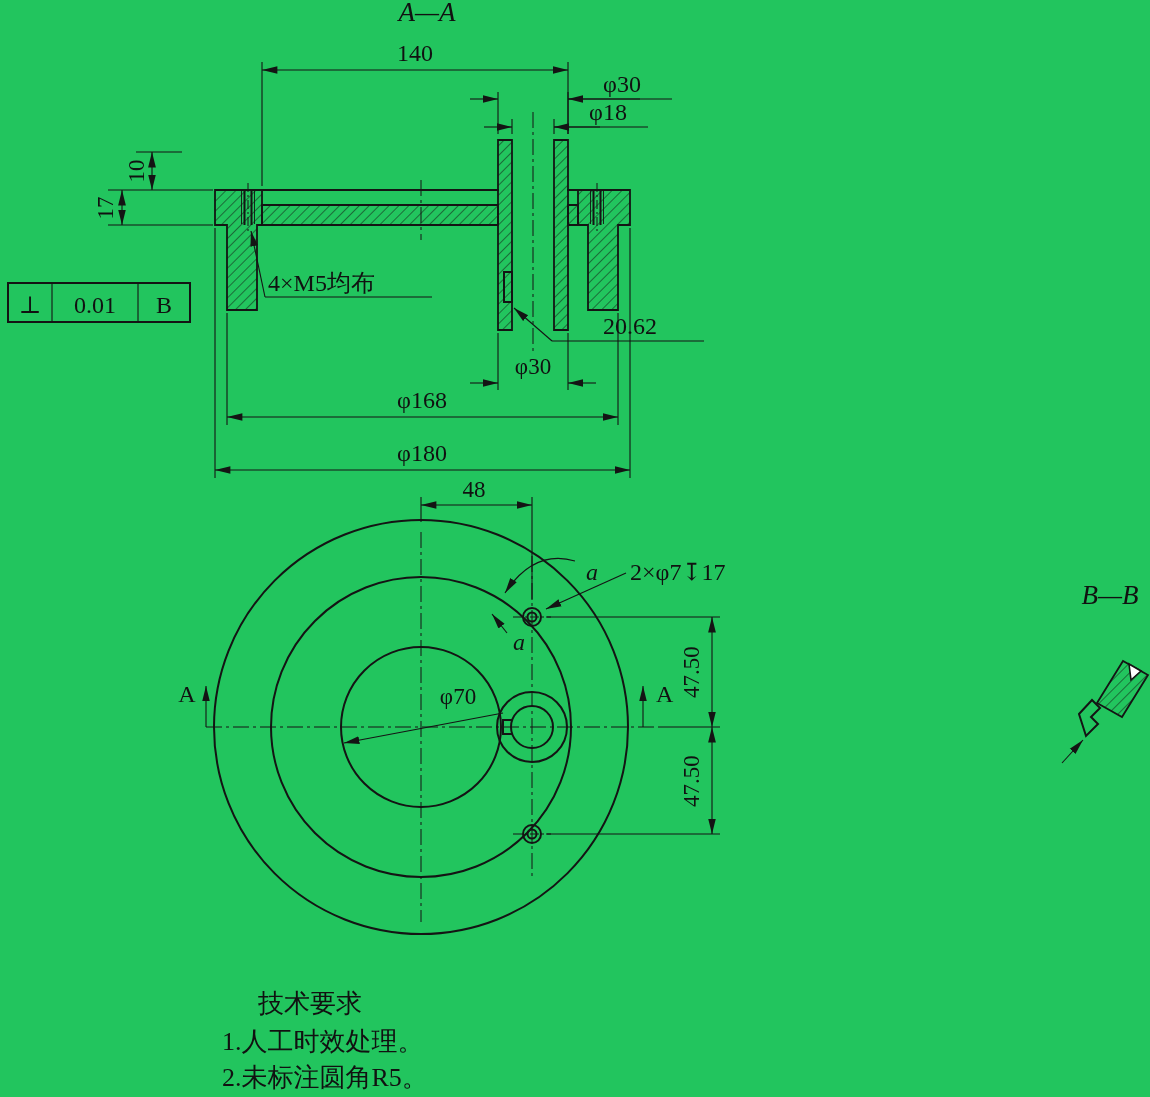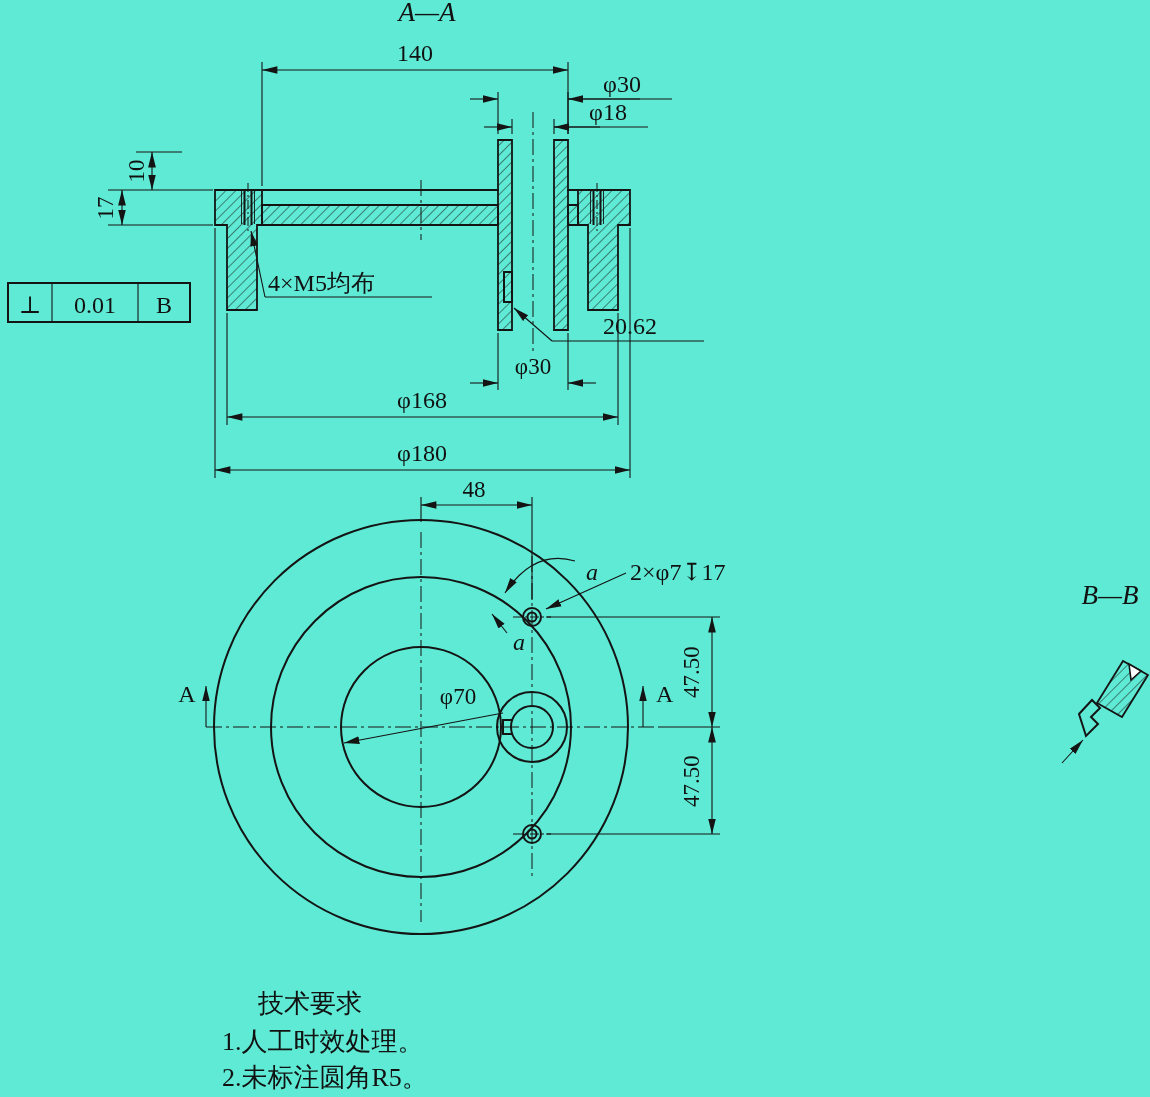--- a/index.html
+++ b/index.html
@@ -1,16 +1,16 @@
 <!DOCTYPE html>
 <html><head>
 <meta charset="utf-8">
 <style>
   html,body{margin:0;padding:0;background:#fff;}
-  .stage{width:1150px;height:1097px;position:relative;background:#5eead4;}
+  .stage{width:1150px;height:1097px;position:relative;background:#22c55e;}
   svg{display:block;}
   .out{stroke:#141414;stroke-width:2;fill:none;stroke-linecap:square;}
   .hat{stroke:#141414;stroke-width:1.8;fill:url(#hatch);}
   .thin{stroke:#141414;stroke-width:0.9;fill:none;}
   .dim{stroke:#141414;stroke-width:1.1;fill:none;}
   .cl{stroke:#141414;stroke-width:1;fill:none;stroke-dasharray:16 4 3 4;}
   .cls{stroke:#141414;stroke-width:1;fill:none;stroke-dasharray:9 3 2 3;}
   text{fill:#111;font-family:"Liberation Serif","DejaVu Serif",serif;}
   .t{font-size:24px;}
   .ts{font-size:23px;}

